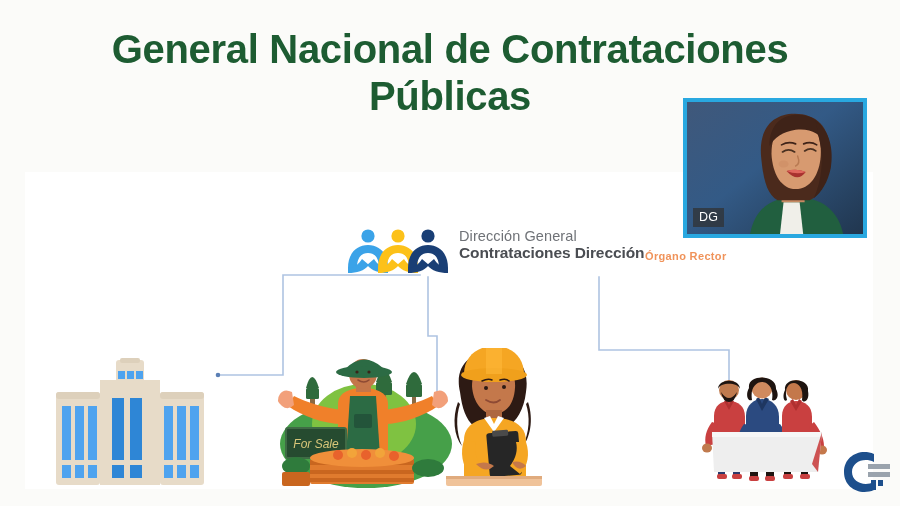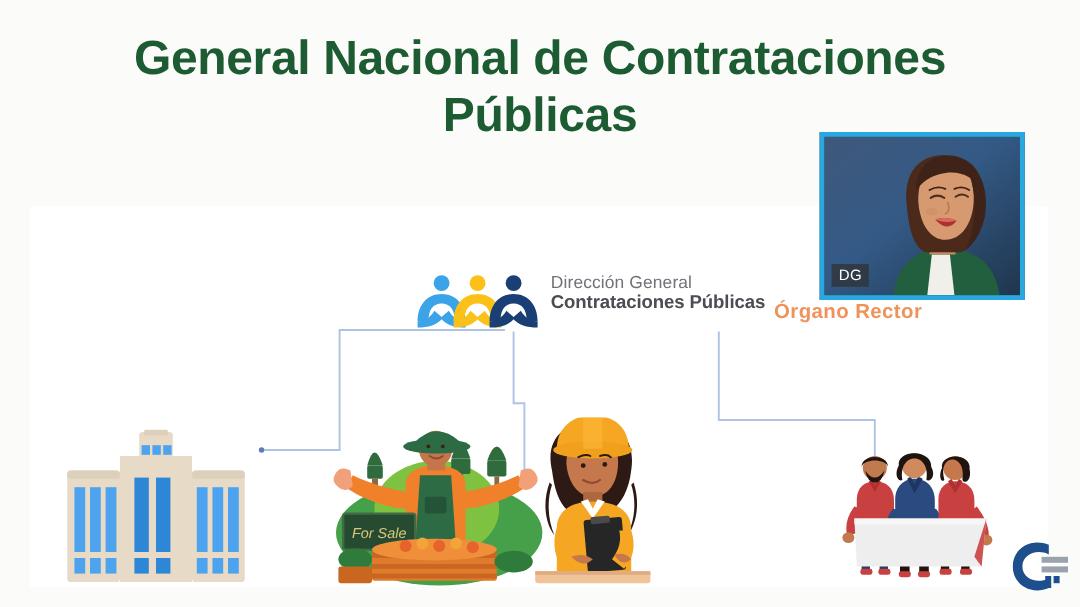--- a/index.html
+++ b/index.html
@@ -57,30 +57,30 @@
   #dgcp-line2 {
     display:block;
     font-size:15.5px; color:#4a4d52; font-weight:bold;
     letter-spacing:-0.1px;
   }
 
   
   #organo-rector {
     position:absolute;
     left:645px; top:250px;
-    font-size:17px; font-weight:bold;
+    font-size:11px; font-weight:bold;
     color:#f0935a;
     letter-spacing:0.35px;
   }
 
   
   #video-tile {
     position:absolute;
-    left:683px; top:110px;
-    width:171px; height:140px;
+    left:683px; top:98px;
+    width:184px; height:140px;
     border:4px solid #29a8e0;
     background:#2d4f70;
     overflow:hidden;
   }
   #video-frame { width:100%; height:100%; display:block; }
   #video-label {
     position:absolute;
     left:6px; bottom:7px;
     background:rgba(48,48,48,0.72);
     color:#ffffff;
@@ -139,21 +139,21 @@
 
     <g fill="#1a3f75">
       <circle cx="82" cy="8" r="6.6"></circle>
       <path d="M62 40 C 62 26, 70 17, 82 17 C 94 17, 102 26, 102 40 L 93 40 C 93 30, 89 25, 82 25 C 75 25, 71 30, 71 40 Z"></path>
       <path d="M62 40 C 68 40, 73 36, 76 31 L 83 37 C 78 43, 71 45, 62 45 Z"></path>
       <path d="M102 40 C 96 40, 91 36, 88 31 L 81 37 C 86 43, 93 45, 102 45 Z"></path>
     </g>
   </svg>
   <span id="dgcp-logo-text">
     <span id="dgcp-line1">Dirección General</span>
-    <span id="dgcp-line2">Contrataciones Públicas</span>
+    <span id="dgcp-line2">Contrataciones Dirección</span>
   </span>
 </div>
 
 <div id="organo-rector">Órgano Rector</div>
 
 <div id="video-tile">
   <svg id="video-frame" viewBox="0 0 175 140" preserveAspectRatio="xMidYMid slice" xmlns="http://www.w3.org/2000/svg">
     <defs>
       <linearGradient id="wallgrad" x1="0" y1="0" x2="1" y2="1">
         <stop offset="0%" stop-color="#40587a"></stop>

